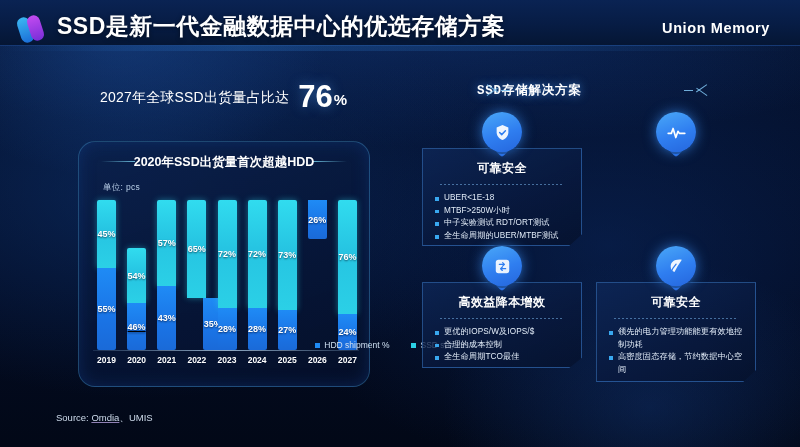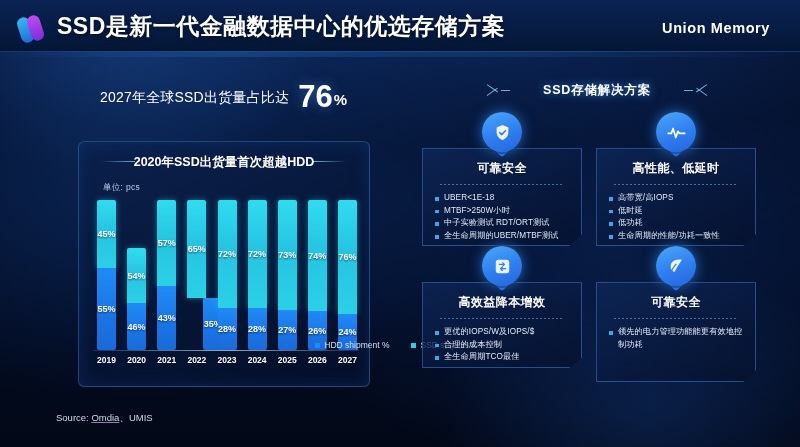--- a/index.html
+++ b/index.html
@@ -17,42 +17,42 @@
       radial-gradient(ellipse 700px 160px at 50% 6%, rgba(18,56,126,0.55) 0%, rgba(4,12,36,0) 75%),
       linear-gradient(180deg,#061534 0%,#04102c 28%,#030c24 62%,#020817 100%);
     overflow:hidden;
   }
   .glow-tl{position:absolute;left:-90px;top:-120px;width:420px;height:300px;
     background:radial-gradient(ellipse at center, rgba(36,96,186,0.35),rgba(0,0,0,0) 70%);}
   .glow-br{position:absolute;right:-60px;bottom:-110px;width:420px;height:300px;
     background:radial-gradient(ellipse at center, rgba(24,70,150,0.3),rgba(0,0,0,0) 70%);}
 
   
-  .header{position:absolute;left:0;right:0;top:0;height:52px;
+  .header{position:absolute;left:0;right:0;top:0;height:46px;
     background:linear-gradient(180deg,#0a2353 0%,#071c44 55%,#051634 100%);
     border-bottom:1px solid rgba(60,120,210,0.25);}
   .header:after{content:"";position:absolute;left:0;right:0;bottom:-6px;height:6px;
     background:linear-gradient(90deg,rgba(40,120,220,0) 0%,rgba(50,140,230,0.22) 30%,rgba(50,140,230,0.12) 70%,rgba(0,0,0,0) 100%);}
   .logo-mark{position:absolute;left:18px;top:14px;width:30px;height:30px;}
   .logo-mark .bar{position:absolute;width:13px;height:26px;border-radius:7px;}
   .logo-mark .b1{left:1px;top:3px;background:linear-gradient(180deg,#3bb7f2,#1b6fd8);transform:rotate(-18deg);}
   .logo-mark .b2{left:11px;top:1px;background:linear-gradient(180deg,#c24bf0,#7a2ed8);transform:rotate(-18deg);}
   .title{position:absolute;left:57px;top:11px;font-size:23px;font-weight:bold;color:#ffffff;
     letter-spacing:0.5px;text-shadow:0 1px 4px rgba(0,0,0,0.5);white-space:nowrap;}
   .brand{position:absolute;right:30px;top:20px;font-size:14.5px;font-weight:bold;color:#ffffff;letter-spacing:0.6px;}
 
   
   .stat{position:absolute;left:100px;top:82px;display:flex;align-items:flex-end;}
   .stat-label{font-size:14px;color:#ffffff;padding-bottom:4px;letter-spacing:0.2px;white-space:nowrap;}
   .stat-num{font-size:31px;font-weight:bold;color:#ffffff;line-height:0.95;margin-left:9px;
     text-shadow:0 0 12px rgba(90,170,255,0.5);}
   .stat-pct{font-size:15px;font-weight:bold;color:#ffffff;padding-bottom:3px;margin-left:1px;}
 
   
-  .panel{position:absolute;left:78px;top:141px;width:292px;height:246px;border-radius:6px;
+  .panel{position:absolute;left:78px;top:141px;width:292px;height:246px;border-radius:17px;
     background:linear-gradient(160deg,rgba(11,33,76,0.85) 0%,rgba(7,22,56,0.9) 55%,rgba(5,16,42,0.92) 100%);
     border:1px solid rgba(70,160,220,0.38);
     box-shadow:0 0 16px rgba(20,70,150,0.35) inset;}
   .panel-title{position:absolute;left:0;right:0;top:12px;text-align:center;font-size:12.5px;color:#ffffff;font-weight:bold;}
   .tline{position:absolute;top:19px;height:1px;width:34px;background:linear-gradient(90deg,rgba(90,190,230,0),rgba(120,210,240,0.85));}
   .tline.l{left:22px;}
   .tline.r{right:22px;background:linear-gradient(90deg,rgba(120,210,240,0.85),rgba(90,190,230,0));}
   .unit{position:absolute;left:24px;top:40px;font-size:8.5px;color:#b9cfe8;letter-spacing:0.3px;}
 
   .chart{position:absolute;left:18px;right:12px;top:58px;height:150px;display:flex;align-items:center;
@@ -73,21 +73,21 @@
   .lg{display:flex;align-items:center;gap:4px;font-size:8.5px;color:#cfe0f2;}
   .sw{width:5px;height:5px;display:inline-block;}
   .sw.hdd{background:#1f8bf5;}
   .sw.ssd{background:#2bd0e6;}
 
   .source{position:absolute;left:56px;top:412px;font-size:9.5px;color:#cfdcec;}
   .source u{text-decoration:underline;text-decoration-color:rgba(180,160,220,0.8);}
 
   
   .sec-banner{position:absolute;left:477px;top:78px;width:240px;height:24px;display:flex;
-    align-items:center;justify-content:center;}
+    align-items:center;font-family:Liberation Mono, monospace;}
   .sec-banner .txt{font-size:12.5px;font-weight:bold;color:#ffffff;letter-spacing:0.8px;
     text-shadow:0 0 10px rgba(70,150,240,0.75);}
   .chev{position:absolute;top:3px;width:26px;height:18px;}
   .chev.l{left:10px;}
   .chev.r{right:10px;}
   .chev i{position:absolute;display:block;height:1.4px;background:rgba(130,200,245,0.85);}
   .chev.l i:nth-child(1){width:13px;left:0;top:3px;transform:rotate(35deg);transform-origin:left center;}
   .chev.l i:nth-child(2){width:13px;left:0;top:14px;transform:rotate(-35deg);transform-origin:left center;}
   .chev.l i:nth-child(3){width:9px;left:14px;top:8.5px;}
   .chev.r i:nth-child(1){width:13px;right:0;top:3px;transform:rotate(-35deg);transform-origin:right center;}
@@ -158,21 +158,21 @@
             <span>45%</span>
           </div>
           <div class="seg seg-hdd" style="height: 55%;">
             <span>55%</span>
           </div>
         </div>
         <div class="col">
           <div class="seg seg-ssd" style="height: 54%; margin-top: 48px;">
             <span>54%</span>
           </div>
-          <div class="seg seg-hdd" style="height: 46%;">
+          <div class="seg seg-hdd" style="height: 46%; text-decoration: underline;">
             <span>46%</span>
           </div>
         </div>
         <div class="col">
           <div class="seg seg-ssd" style="height: 57%;">
             <span>57%</span>
           </div>
           <div class="seg seg-hdd" style="height: 43%;">
             <span>43%</span>
           </div>
@@ -203,23 +203,20 @@
         </div>
         <div class="col">
           <div class="seg seg-ssd" style="height: 73%;">
             <span>73%</span>
           </div>
           <div class="seg seg-hdd" style="height: 27%;">
             <span>27%</span>
           </div>
         </div>
         <div class="col">
-          <div class="seg seg-ssd" style="height: 74%;">
-            <span>74%</span>
-          </div>
           <div class="seg seg-hdd" style="height: 26%;">
             <span>26%</span>
           </div>
         </div>
         <div class="col">
           <div class="seg seg-ssd" style="height: 76%;">
             <span>76%</span>
           </div>
           <div class="seg seg-hdd" style="height: 24%;">
             <span>24%</span>
@@ -287,30 +284,20 @@
     <div class="pin p1">
       <div class="tail"></div>
       <div class="circle">
         <svg width="19" height="19" viewBox="0 0 24 24" fill="none">
           <path d="M12 2.6 4.6 5.6v6c0 4.6 3.1 8.1 7.4 9.8 4.3-1.7 7.4-5.2 7.4-9.8v-6L12 2.6z" fill="#ffffff" fill-opacity="0.92"></path>
           <path d="M8.4 12.1l2.6 2.6 4.7-4.9" stroke="#2f7ef0" stroke-width="1.9" stroke-linecap="round" stroke-linejoin="round" fill="none"></path>
         </svg>
       </div>
     </div>
 
-    <div class="card c2">
-      <h3>高性能、低延时</h3>
-      <div class="divider"></div>
-      <ul>
-          <li>高带宽/高IOPS</li>
-          <li>低时延</li>
-          <li>低功耗</li>
-          <li>生命周期的性能/功耗一致性</li>
-        </ul>
-    </div>
     <div class="pin p2">
       <div class="tail"></div>
       <div class="circle">
         <svg width="21" height="21" viewBox="0 0 24 24" fill="none">
           <path d="M2.5 13h3.6l2-5.6 3.1 10.4 2.5-7.2 1.6 2.4h6.2" stroke="#ffffff" stroke-width="1.9" stroke-linecap="round" stroke-linejoin="round"></path>
         </svg>
       </div>
     </div>
 
     <div class="card c3">
@@ -331,20 +318,21 @@
           <path d="M16 14.8H9.6M9.6 14.8l2.2-2.2M9.6 14.8l2.2 2.2" stroke="#2f7ef0" stroke-width="1.5" stroke-linecap="round" stroke-linejoin="round" fill="none"></path>
         </svg>
       </div>
     </div>
 
     <div class="card c4">
       <h3>可靠安全</h3>
       <div class="divider"></div>
       <ul>
           <li>领先的电力管理功能能更有效地控制功耗</li>
+          <li>高密度固态存储，节约数据中心空间</li>
         </ul>
     </div>
     <div class="pin p4">
       <div class="tail"></div>
       <div class="circle">
         <svg width="20" height="20" viewBox="0 0 24 24" fill="none">
           <path d="M19 4.5c-8.6-1.1-13.4 2.6-13.4 8 0 3.2 2 5.8 4.6 6.7C12.9 14.1 15 10.4 19 4.5z" fill="#ffffff" fill-opacity="0.92"></path>
           <path d="M5.8 20.2c1.2-3.6 3.3-7.2 6.3-10.4" stroke="#2f7ef0" stroke-width="1.6" stroke-linecap="round" fill="none"></path>
         </svg>
       </div>

